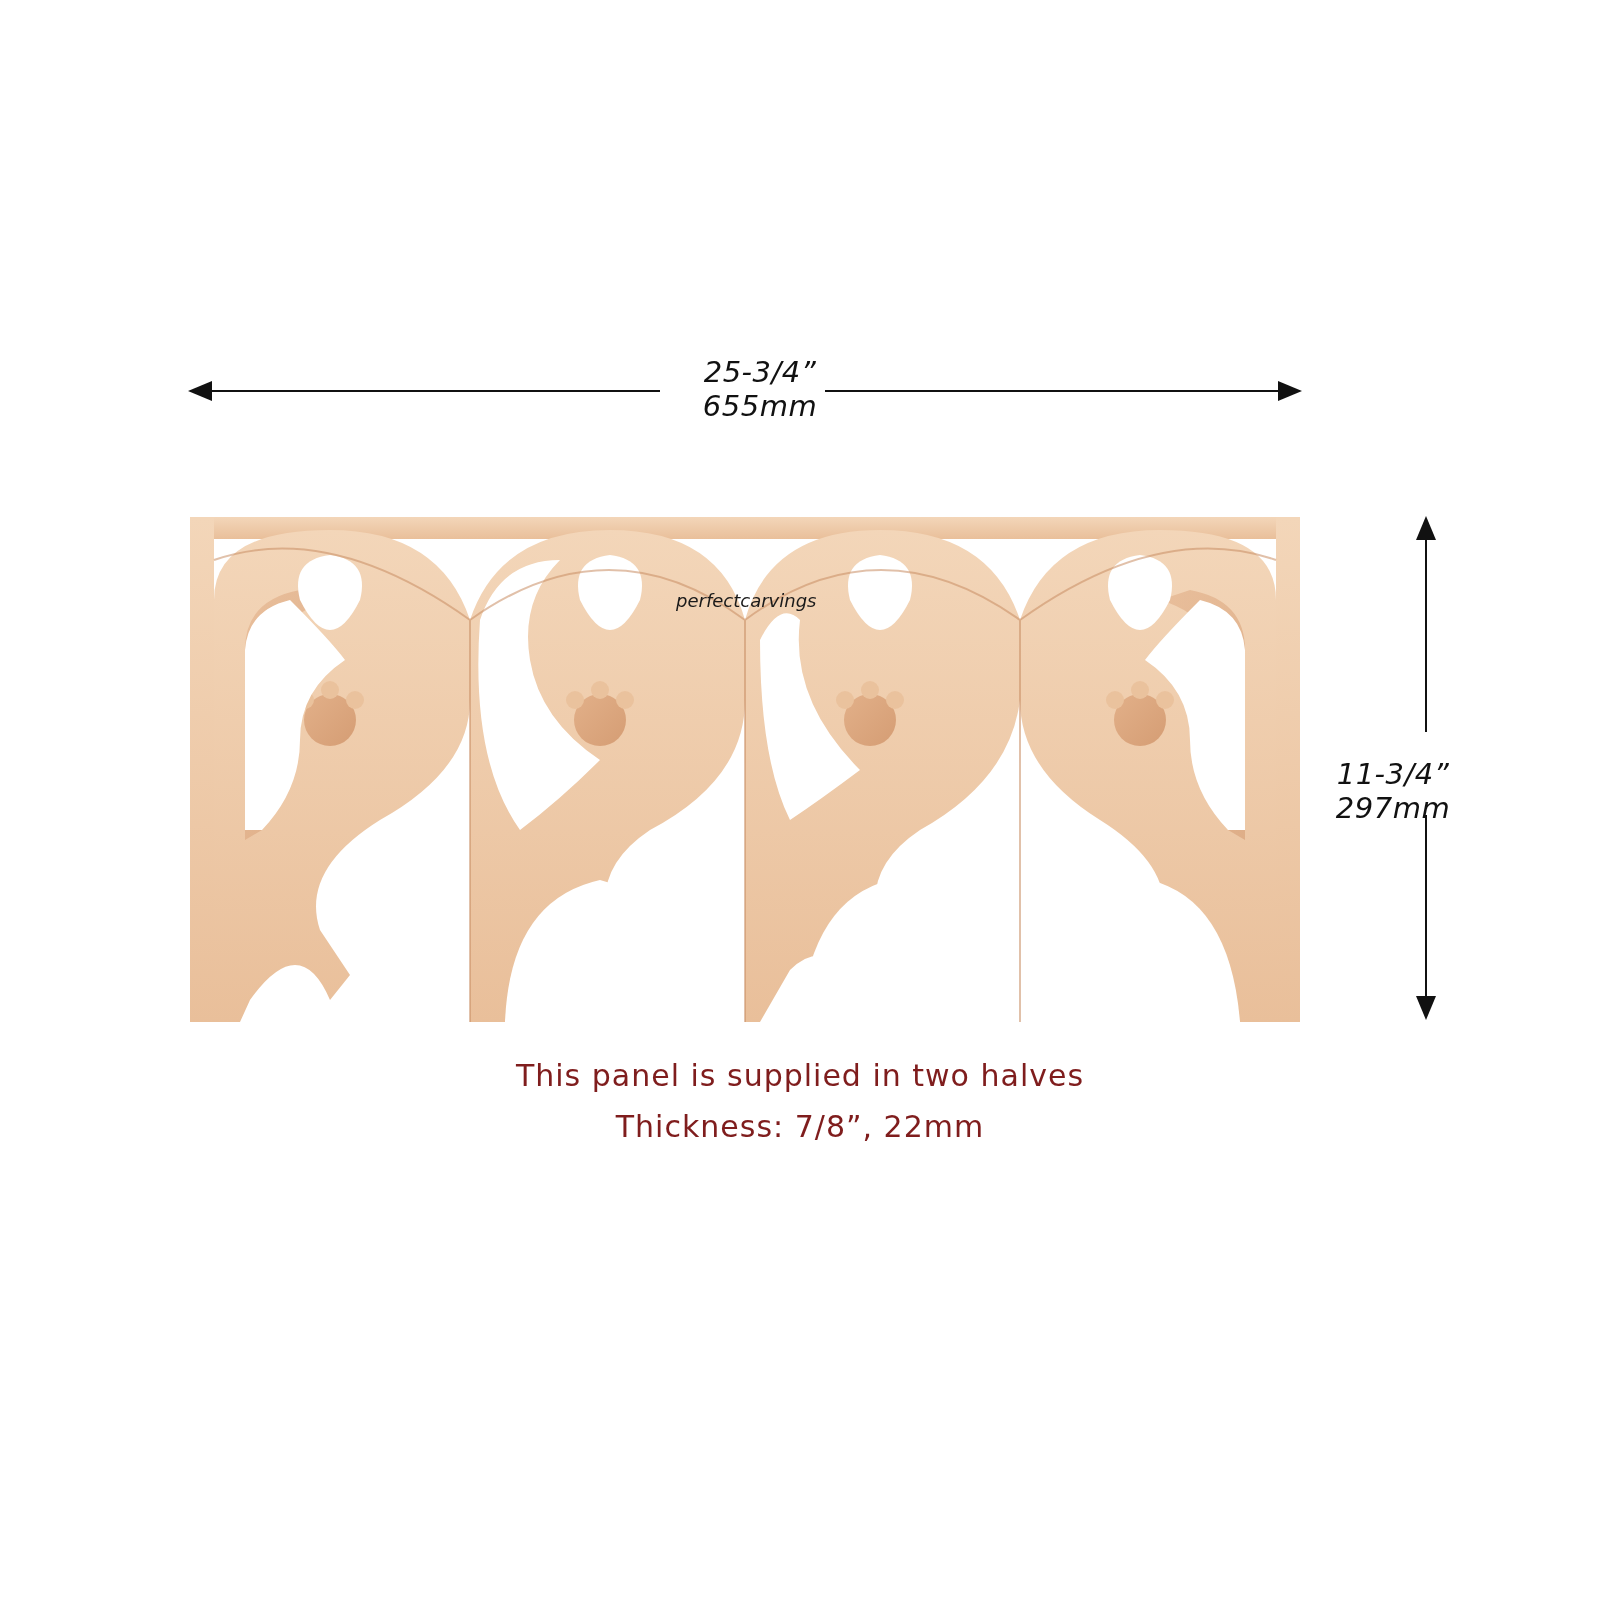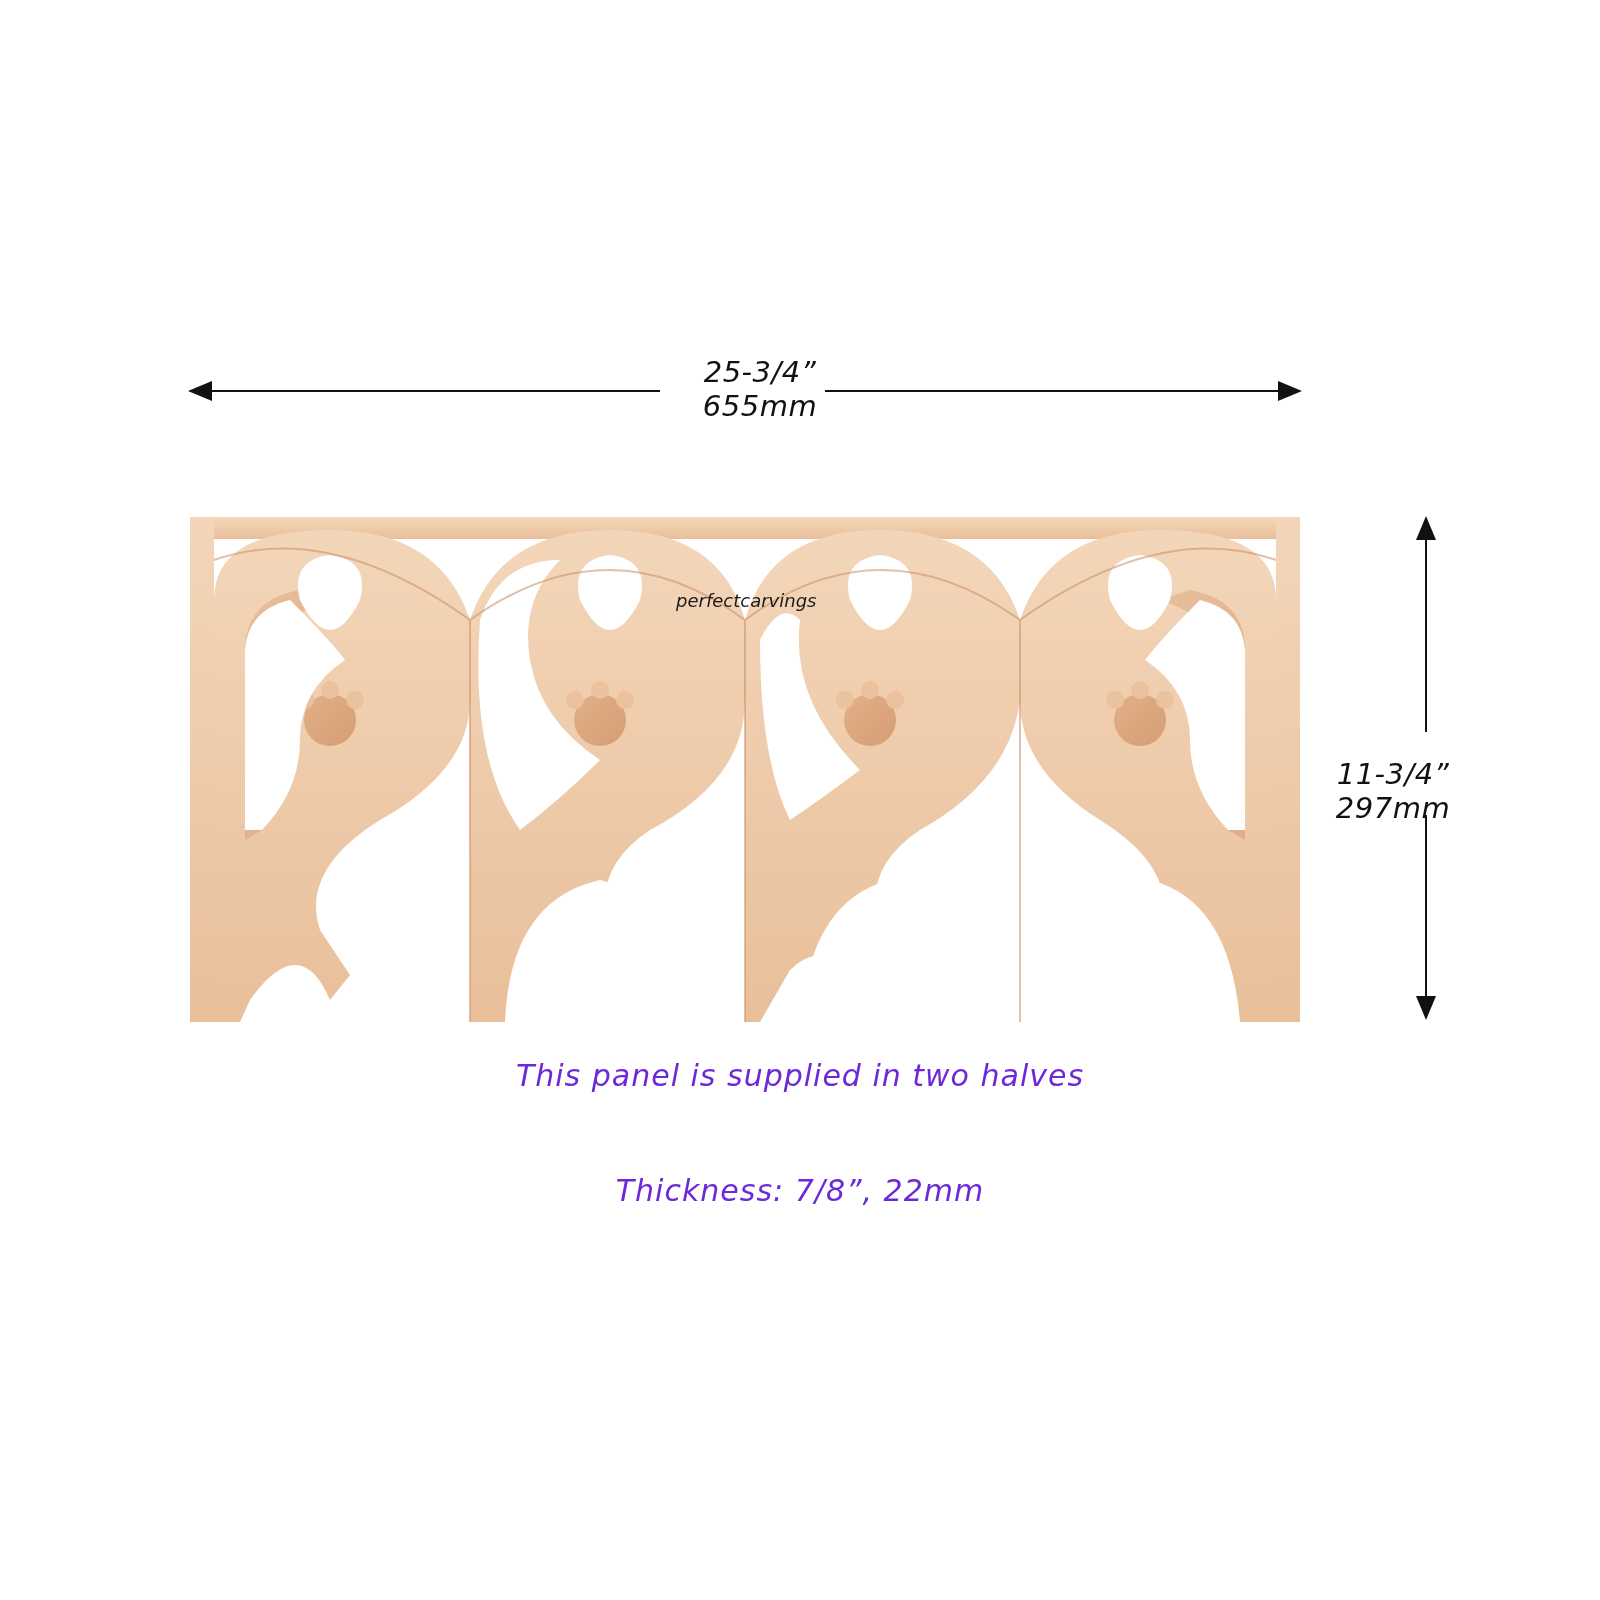--- a/index.html
+++ b/index.html
@@ -1,21 +1,21 @@
 <!DOCTYPE html>
 <html><head>
 <meta charset="utf-8">
 <style>
   html, body { margin: 0; padding: 0; background: #ffffff; }
   body { width: 1600px; height: 1600px; position: relative; overflow: hidden;
          font-family: "DejaVu Sans", sans-serif; color: #111; }
   .dim-text { position: absolute; font-style: italic; font-size: 29px; line-height: 34px;
               text-align: center; color: #111; letter-spacing: 0.5px; }
   .caption { position: absolute; left: 0; width: 1600px; text-align: center;
-             font-style: italic; font-size: 30px; color: #6d28d9; letter-spacing: 1px; }
+             font-size: 30px; color: #7f1d1d; letter-spacing: 1px; }
   .watermark { position: absolute; font-style: italic; font-size: 18px; color: #1a1a1a; }
   svg { position: absolute; left: 0; top: 0; }
 </style>
 </head>
 <body>
 
 <svg width="1600" height="1600" viewBox="0 0 1600 1600">
   <defs>
     <marker id="arr" markerWidth="12" markerHeight="10" refX="10" refY="5" orient="auto">
       <path d="M0,0 L12,5 L0,10 z" fill="#111"></path>
@@ -117,13 +117,13 @@
 </div>
 
 <div class="dim-text" style="left:1323px; top:738px; width:140px;margin-top:19px;">
   <div>11-3/4”</div>
   <div>297mm</div>
 </div>
 
 <div class="watermark" style="left:660px; top:590px;margin-left:16px;">perfectcarvings</div>
 
 <div class="caption" style="top:1058px;">This panel is supplied in two halves</div>
-<div class="caption" style="top:1173px;">Thickness: 7/8”, 22mm</div>
+<div class="caption" style="top:1109px;">Thickness: 7/8”, 22mm</div>
 
 </body></html>

